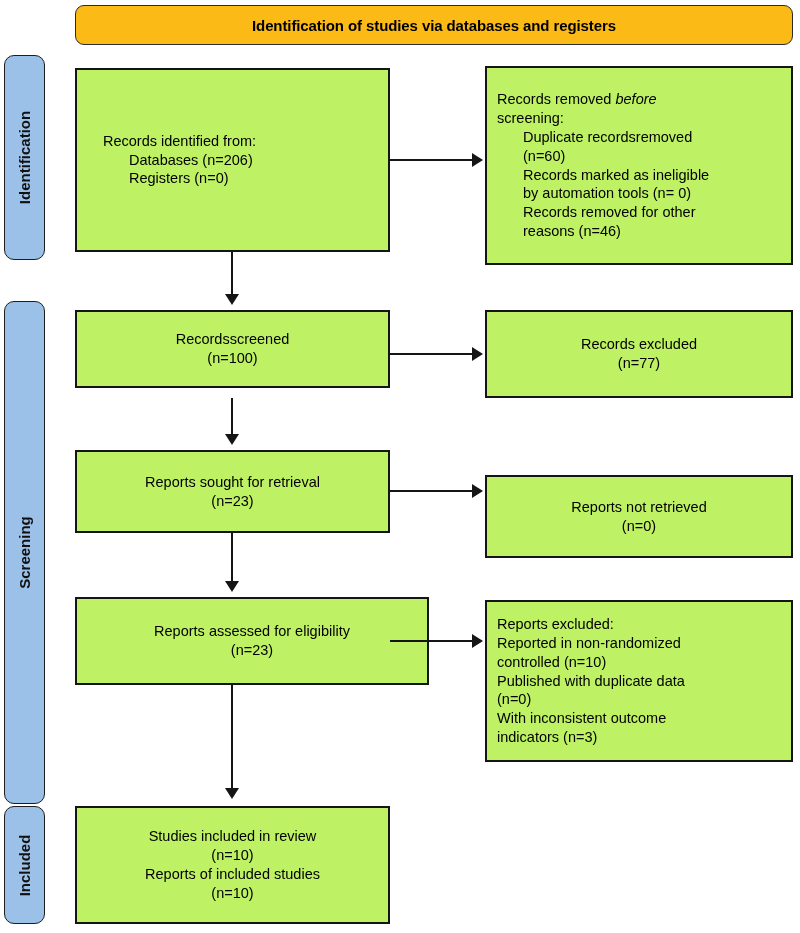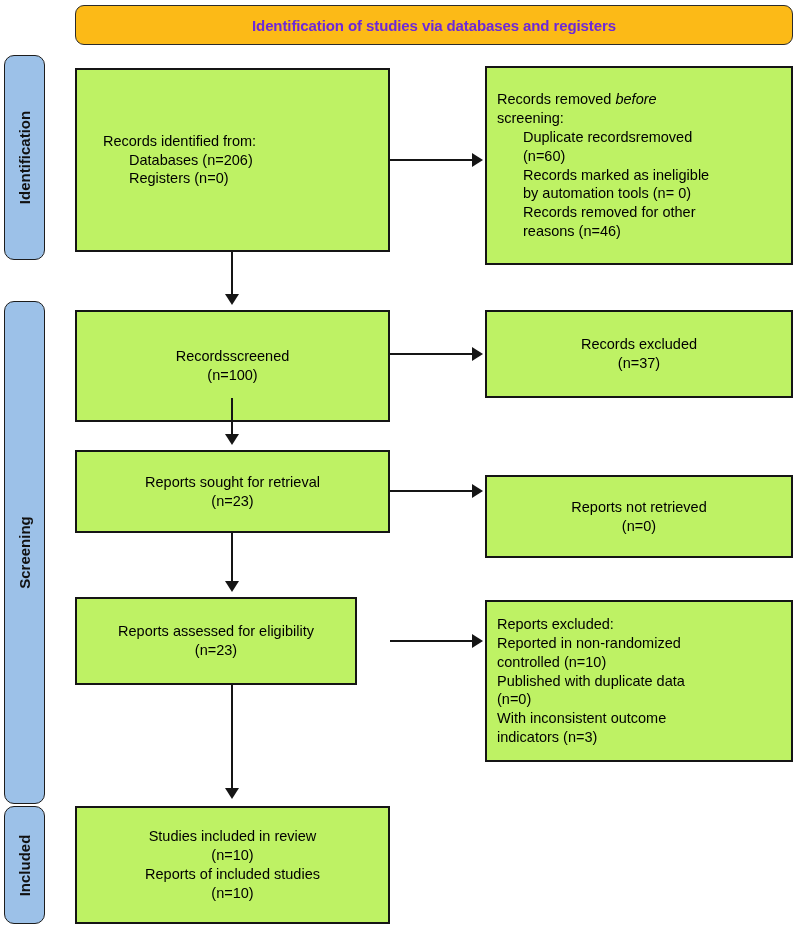--- a/index.html
+++ b/index.html
@@ -13,21 +13,21 @@
   .canvas{position:absolute;inset:0;}
 
   
   .banner{
     position:absolute;left:75px;top:5px;width:718px;height:40px;
     background:#FCBA17;border:1.5px solid #2b2b2b;border-radius:9px;
     box-sizing:border-box;
     display:flex;align-items:center;justify-content:center;
   }
   .banner-text{
-    font-size:15px;font-weight:bold;letter-spacing:-0.1px;color:#6d28d9;
+    font-size:15px;font-weight:bold;letter-spacing:-0.1px;color:#000000;
     white-space:nowrap;
   }
 
   
   .stage{
     position:absolute;left:4px;width:41px;
     background:#9CC1E8;border:1.6px solid #1d1d1d;border-radius:10px;
     box-sizing:border-box;
     display:flex;align-items:center;justify-content:center;
   }
@@ -55,23 +55,23 @@
     box-sizing:border-box;
   }
   .box-body .ln{white-space:pre;display:block;}
   .align-left  .box-body{text-align:left;}
   .align-center .box-body{text-align:center;}
   .indent{padding-left:26px;}
   em{font-style:italic;}
 
   
   .b-identified {left:75px;top:68px;width:315px;height:184px;padding-left:16px;}
-  .b-screened   {left:75px;top:310px;width:315px;height:112px;}
+  .b-screened   {left:75px;top:310px;width:315px;height:78px;}
   .b-sought     {left:75px;top:450px;width:315px;height:83px;}
-  .b-assessed   {left:75px;top:597px;width:282px;height:88px;}
+  .b-assessed   {left:75px;top:597px;width:354px;height:88px;}
   .b-included   {left:75px;top:806px;width:315px;height:118px;}
 
   
   .b-removed    {left:485px;top:66px;width:308px;height:199px;}
   .b-excluded   {left:485px;top:310px;width:308px;height:88px;}
   .b-notretr    {left:485px;top:450px;width:308px;height:83px;margin-top:25px;}
   .b-repexcl    {left:485px;top:600px;width:308px;height:162px;}
 
   
   .vline{position:absolute;width:2.2px;background:#151515;}
@@ -150,21 +150,21 @@
   <div class="box b-screened align-center">
     <div class="box-body">
       <span class="ln">Recordsscreened</span>
       <span class="ln">(n=100)</span>
     </div>
   </div>
 
   <div class="box b-excluded align-center">
     <div class="box-body">
       <span class="ln">Records excluded</span>
-      <span class="ln">(n=37)</span>
+      <span class="ln">(n=77)</span>
     </div>
   </div>
 
   <div class="box b-sought align-center">
     <div class="box-body">
       <span class="ln">Reports sought for retrieval</span>
       <span class="ln">(n=23)</span>
     </div>
   </div>
 

